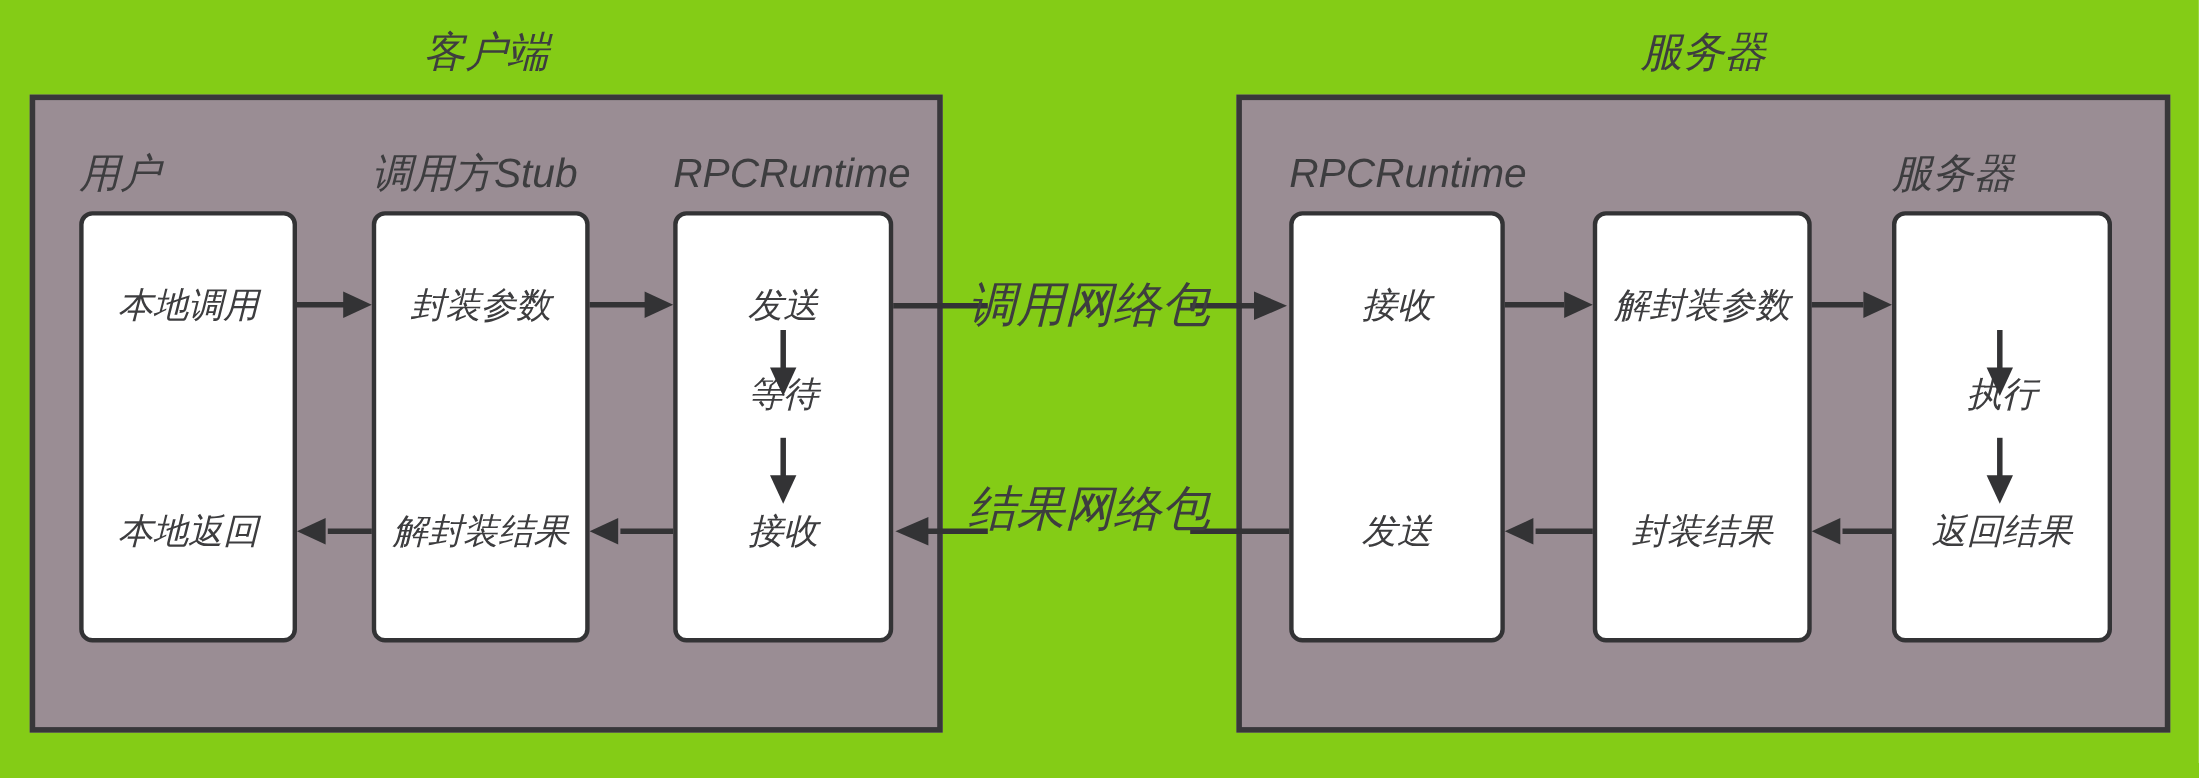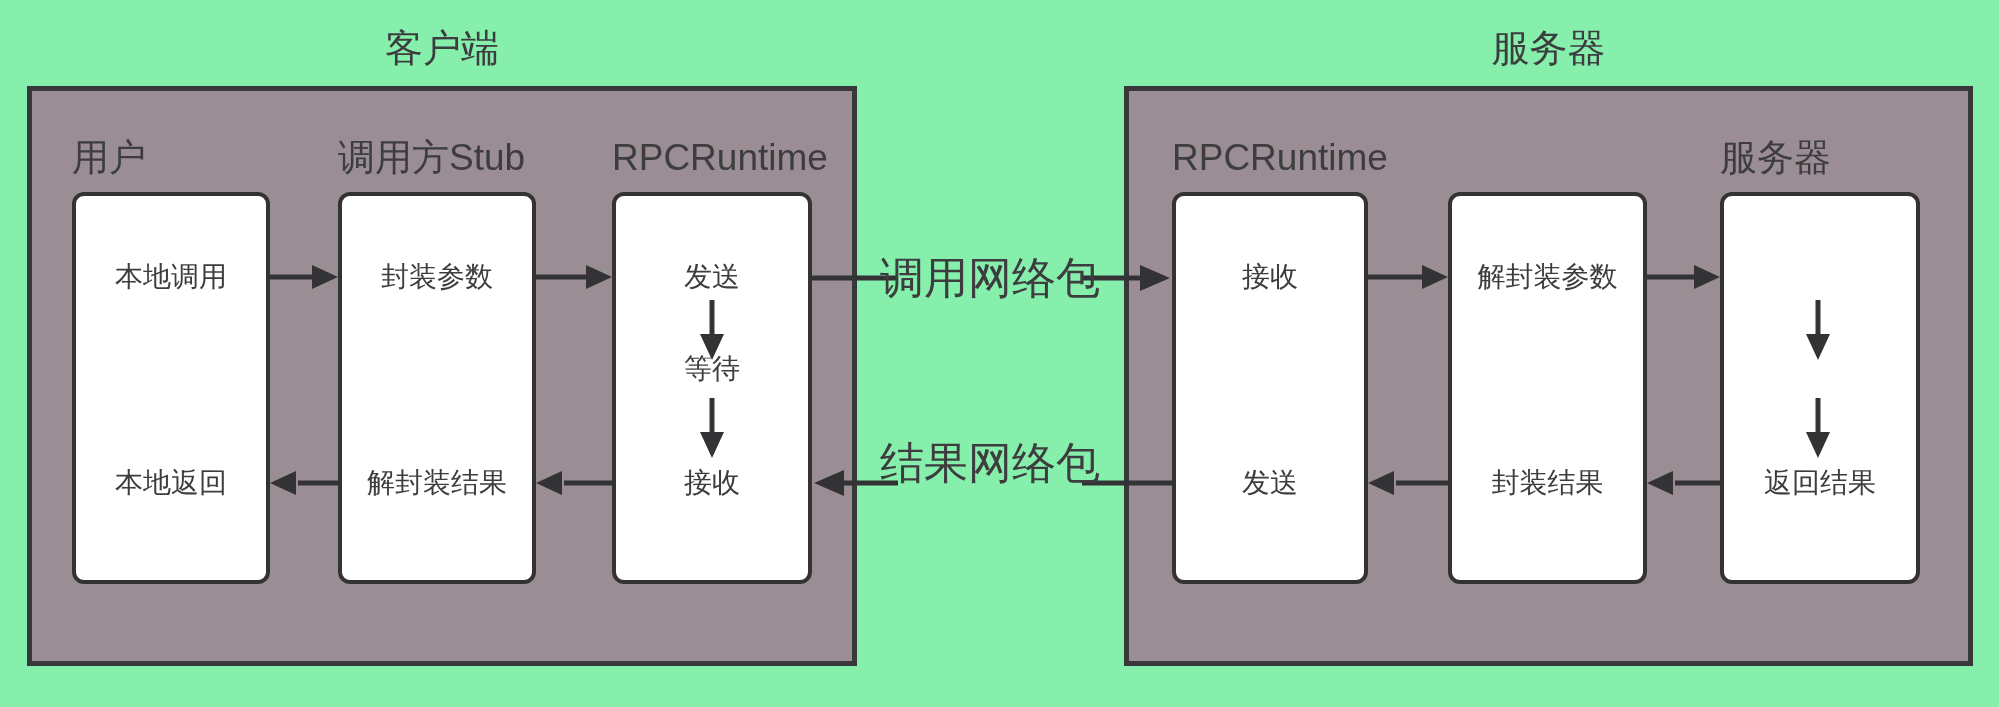--- a/index.html
+++ b/index.html
@@ -5,22 +5,22 @@
   :root{
     --panel-fill:#9A8D94;
     --panel-border:#38373A;
     --box-fill:#FFFFFF;
     --box-border:#333335;
     --arrow:#333335;
     --text:#3D3D3F;
   }
   html,body{margin:0;padding:0;background:#fff;}
   .canvas{
-    position:relative;width:1999px;height:707px;background:#86efac;overflow:hidden;
-    font-family:"Liberation Sans","DejaVu Sans",sans-serif;color:var(--text);
+    position:relative;width:1999px;height:707px;background:#84cc16;overflow:hidden;
+    font-family:"Liberation Sans","DejaVu Sans",sans-serif;color:var(--text);font-style:italic;
   }
   .panel{
     position:absolute;top:86px;height:580px;box-sizing:border-box;
     background:var(--panel-fill);border:5px solid var(--panel-border);
   }
   .panel.client{left:27px;width:830px;}
   .panel.server{left:1124px;width:849px;}
   .panel-title{
     position:absolute;top:26px;height:44px;line-height:44px;
     font-size:38px;text-align:center;white-space:nowrap;
@@ -29,25 +29,25 @@
   .panel-title.server{left:1124px;width:849px;}
   .col-label{
     position:absolute;top:136px;height:44px;line-height:44px;
     font-size:37px;text-align:left;white-space:nowrap;z-index:2;
   }
   .node-box{
     position:absolute;top:192px;height:392px;box-sizing:border-box;z-index:1;
     background:var(--box-fill);border:4px solid var(--box-border);border-radius:12px;
   }
   .node-text{
-    position:absolute;height:44px;line-height:44px;font-size:28px;
+    position:absolute;height:44px;line-height:44px;font-size:32px;
     text-align:center;white-space:nowrap;z-index:3;
   }
   .row-top{top:255px;}
-  .row-mid{top:347px;}
+  .row-mid{top:336px;}
   .row-bot{top:461px;}
   
   .c1{left:72px;width:198px;}
   .c2{left:338px;width:198px;}
   .c3{left:612px;width:200px;}
   
   .s1{left:1172px;width:196px;}
   .s2{left:1448px;width:199px;}
   .s3{left:1720px;width:200px;}
   .link-label{
@@ -90,20 +90,21 @@
   <div class="node-text row-top c2">封装参数</div>
   <div class="node-text row-bot c2">解封装结果</div>
   <div class="node-text row-top c3">发送</div>
   <div class="node-text row-mid c3">等待</div>
   <div class="node-text row-bot c3">接收</div>
 
   <div class="node-text row-top s1">接收</div>
   <div class="node-text row-bot s1">发送</div>
   <div class="node-text row-top s2">解封装参数</div>
   <div class="node-text row-bot s2">封装结果</div>
+  <div class="node-text row-mid s3">执行</div>
   <div class="node-text row-bot s3">返回结果</div>
 
   <div class="link-label request">调用网络包</div>
   <div class="link-label response">结果网络包</div>
 
   <svg class="overlay" width="1999" height="707" viewBox="0 0 1999 707">
 
     <g>
       <line class="shaft" x1="270" y1="277" x2="314" y2="277"></line>
         <polygon class="head" points="338,277 312,265 312,289"></polygon>

